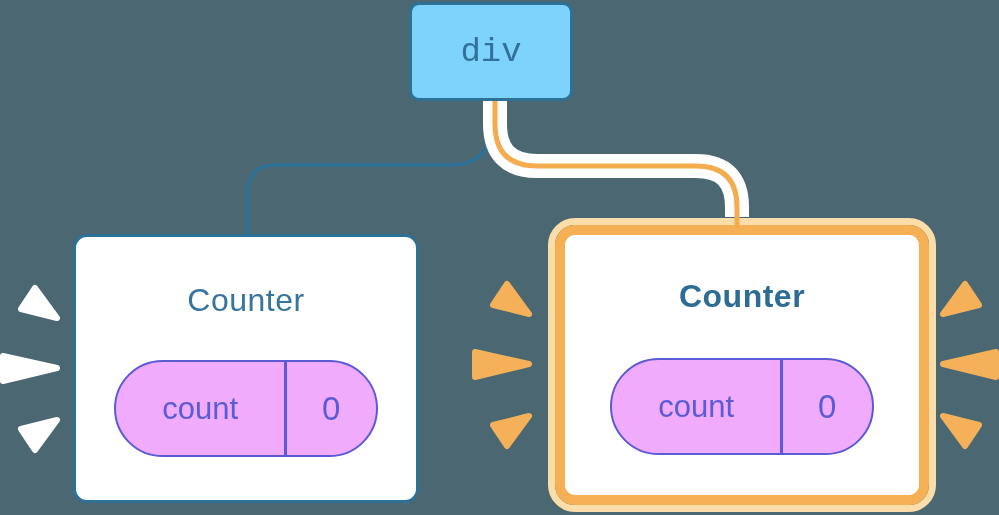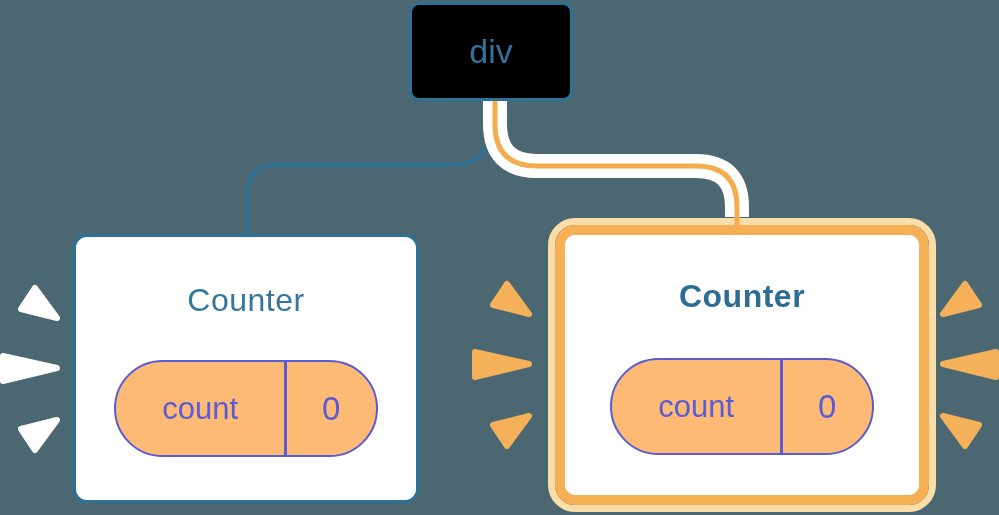--- a/index.html
+++ b/index.html
@@ -32,26 +32,27 @@
     stroke-width: 5;
   }
   .burst-white { fill: #FFFFFF; stroke: #FFFFFF; stroke-width: 6; stroke-linejoin: round; }
   .burst-orange { fill: #F5B05A; stroke: #F5B05A; stroke-width: 6; stroke-linejoin: round; }
 
   .node-root {
     position: absolute;
     left: 409px; top: 2px;
     width: 164px; height: 99px;
     box-sizing: border-box;
-    background: #000000;
+    background: #7dd3fc;
     border: 3px solid #2E7196;
     border-radius: 10px;
     display: flex; align-items: center; justify-content: center;
     font-size: 34px;
     color: #31719A;
+    font-family: Liberation Mono, monospace;
   }
 
   .card {
     box-sizing: border-box;
     background: #FFFFFF;
     display: flex;
     flex-direction: column;
     align-items: center;
   }
   .card-left {
@@ -98,21 +99,21 @@
   }
 
   .pill {
     display: flex;
     align-items: stretch;
     height: 97px;
     box-sizing: border-box;
     border: 2.5px solid #5B5BD6;
     border-radius: 60px;
     color: #5B5BD6;
-    background: #fdba74;
+    background: #f0abfc;
   }
   .pill-key {
     width: 168px;
     display: flex; align-items: center; justify-content: center;
     font-size: 31px;
   }
   .pill-sep {
     width: 2.5px;
     background: #5B5BD6;
   }

